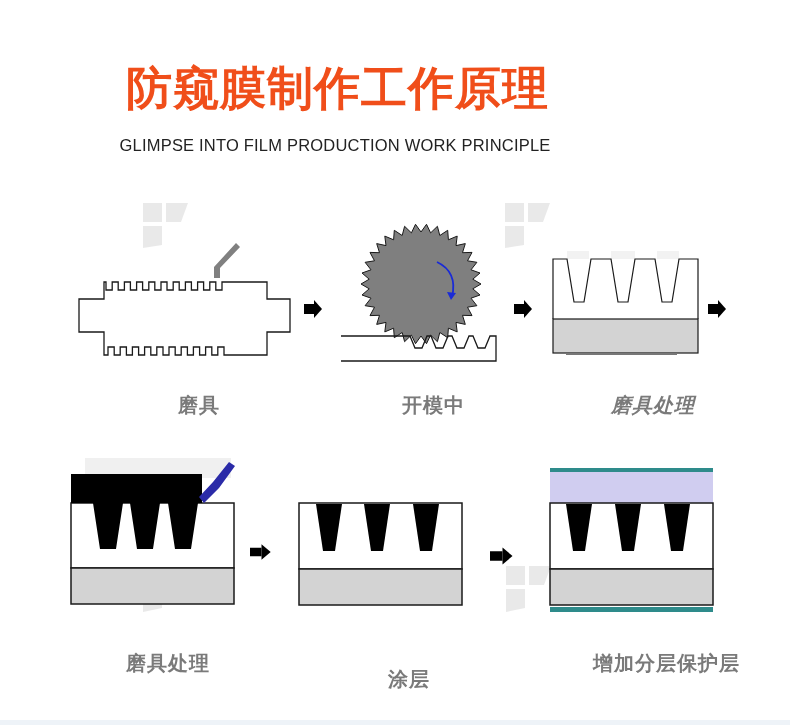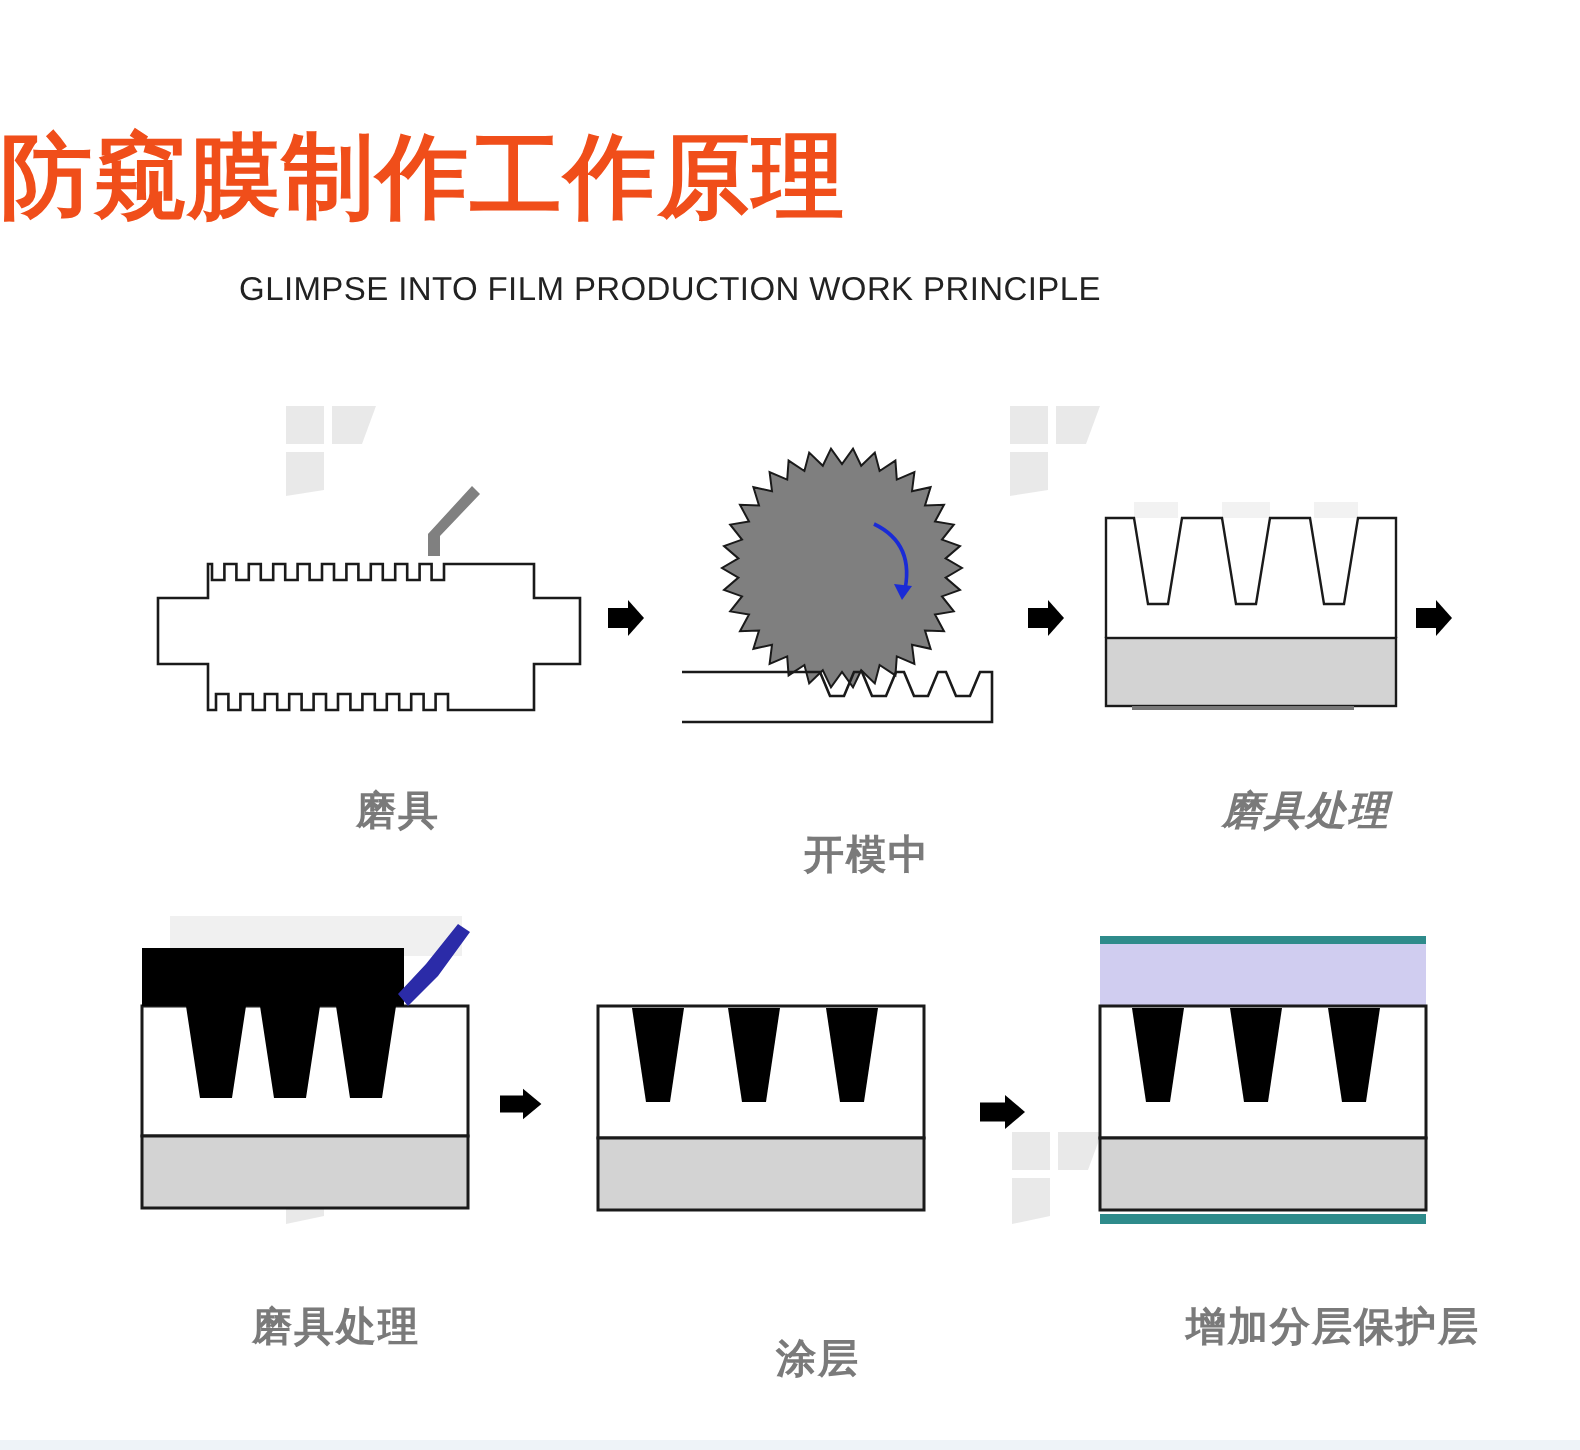--- a/index.html
+++ b/index.html
@@ -1,21 +1,21 @@
 <!DOCTYPE html>
 <html><head>
 <meta charset="utf-8">
 <style>
   html, body { margin: 0; padding: 0; }
   body {
     width: 790px; height: 725px; background: #ffffff; position: relative; overflow: hidden;
     font-family: "DejaVu Sans", sans-serif;
   }
   .title {
-    position: absolute; left: 0; top: 58px; width: 675px; text-align: left;
+    position: absolute; left: 0; top: 58px; width: 675px; text-align: center;
     font-size: 46px; font-weight: bold; letter-spacing: 1px;
   }
   .subtitle {
     position: absolute; left: 0; top: 136px; width: 670px; text-align: center;
     font-family: "Liberation Sans", sans-serif; font-size: 16.5px; color: #222222; letter-spacing: 0.2px;
   }
   .label {
     position: absolute; font-size: 20px; font-weight: bold; color: #7a7a7a; text-align: right; white-space: nowrap;
     letter-spacing: 1px;
   }
@@ -108,19 +108,19 @@
     <rect x="550" y="503" width="163" height="66" fill="#ffffff" stroke="#1a1a1a" stroke-width="1.5"></rect>
     <rect x="550" y="569" width="163" height="36" fill="#d3d3d3" stroke="#1a1a1a" stroke-width="1.5"></rect>
     <rect x="550" y="607" width="163" height="5" fill="#2e8b8b"></rect>
     <polygon points="566,504 592,504 585,551 573,551" fill="#000"></polygon>
     <polygon points="615,504 641,504 634,551 622,551" fill="#000"></polygon>
     <polygon points="664,504 690,504 683,551 671,551" fill="#000"></polygon>
   </g>
 </svg>
 
 <div class="label" style="left:120px; top:392px; width:100px;">磨具</div>
-<div class="label" style="left:345px; top:414px; width:120px;">开模中</div>
+<div class="label" style="left:345px; top:392px; width:120px;">开模中</div>
 <div class="label" style="left:555px; top:392px; width:140px;font-style:italic;">磨具处理</div>
 <div class="label" style="left:60px; top:650px; width:150px;">磨具处理</div>
 <div class="label" style="left:330px; top:666px; width:100px;">涂层</div>
 <div class="label" style="left:525px; top:650px; width:215px;">增加分层保护层</div>
 
 <div class="footer"></div>
 
 </body></html>

